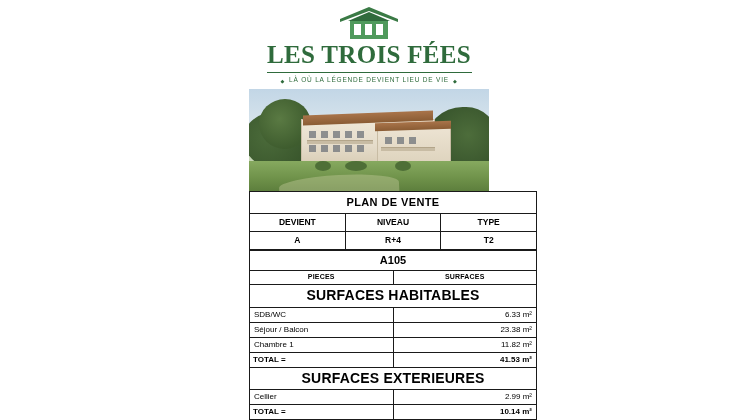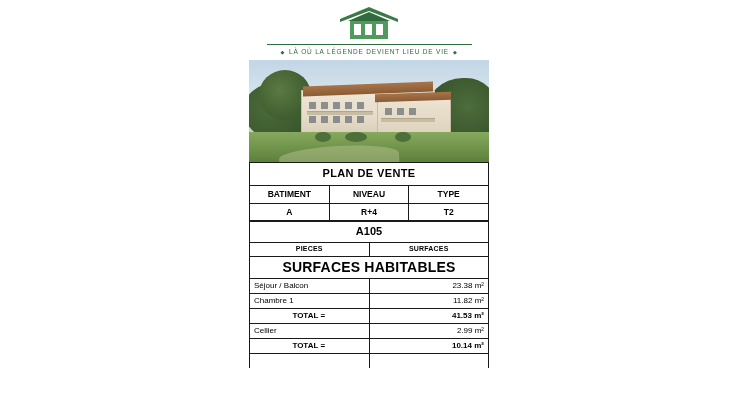--- a/index.html
+++ b/index.html
@@ -161,21 +161,21 @@
   }
 
   
   .tbl-wrap {
     width: 240px;
     margin: 0 auto;
   }
 
   table {
     border-collapse: collapse;
-    width: 240px;
+    width: 288px;
     table-layout: fixed;
   }
 
   td, th {
     border: 1px solid #1a1a1a;
     font-size: 8px;
     color: #000;
     padding: 2px 3px;
     font-weight: normal;
     line-height: 1.25;
@@ -229,21 +229,21 @@
   .item td.label {
     text-align: left;
     padding-left: 4px;
   }
   .item td.value {
     text-align: right;
     padding-right: 4px;
   }
 
   .total td.label {
-    text-align: center;
+    text-align: left;
     font-weight: bold;
     padding-right: 4px;
     border-left-color: #1a1a1a;
   }
   .total td.value {
     text-align: right;
     font-weight: bold;
     padding-right: 4px;
   }
 
@@ -267,20 +267,21 @@
 
     <div class="logo-block">
       <svg class="logo-mark" viewBox="0 0 62 34">
         <polygon points="31,1 60,13 60,16 31,5 2,16 2,13" fill="#3a7a45"></polygon>
         <rect x="12" y="14" width="38" height="19" fill="#4f9a5c"></rect>
         <rect x="16" y="18" width="7" height="11" fill="#ffffff"></rect>
         <rect x="27" y="18" width="7" height="11" fill="#ffffff"></rect>
         <rect x="38" y="18" width="7" height="11" fill="#ffffff"></rect>
         <polygon points="31,6 52,15 10,15" fill="#2f6b3c"></polygon>
       </svg>
+      <div class="logo-title">LES TROIS FÉES</div>
       <div class="logo-rule"></div>
       <div class="logo-tagline">
         <span class="tag-diamond">◆</span><span>LÀ OÙ LA LÉGENDE DEVIENT LIEU DE VIE</span><span class="tag-diamond">◆</span>
       </div>
     </div>
 
     <div class="photo">
       <div class="sky-haze"></div>
       <div class="tree-mass-l"></div>
       <div class="tree-mass-l2"></div>
@@ -320,21 +321,21 @@
       <div class="shrub" style="left:146px;"></div>
     </div>
 
     <div class="tbl-wrap">
       <table>
         <tbody>
             <tr class="title-row">
           <td colspan="3">PLAN DE VENTE</td>
         </tr>
         <tr class="hdr">
-          <td>BATIMENT</td>
+          <td>DEVIENT</td>
           <td>NIVEAU</td>
           <td>TYPE</td>
         </tr>
         <tr class="vals">
           <td>A</td>
           <td>R+4</td>
           <td>T2</td>
         </tr>
       </tbody>
         </table>
@@ -348,32 +349,39 @@
         </tr>
         <tr class="colhdr">
           <td style="width:96px;">PIECES</td>
           <td>SURFACES</td>
         </tr>
 
         <tr class="section">
           <td colspan="2">SURFACES HABITABLES</td>
         </tr>
         <tr class="item">
+          <td class="label">SDB/WC</td>
+          <td class="value">6.33 m²</td>
+        </tr>
+        <tr class="item">
           <td class="label">Séjour / Balcon</td>
           <td class="value">23.38 m²</td>
         </tr>
         <tr class="item">
           <td class="label">Chambre 1</td>
           <td class="value">11.82 m²</td>
         </tr>
         <tr class="total">
           <td class="label">TOTAL =</td>
           <td class="value">41.53 m²</td>
         </tr>
 
+        <tr class="section">
+          <td colspan="2">SURFACES EXTERIEURES</td>
+        </tr>
         <tr class="item">
           <td class="label">Cellier</td>
           <td class="value">2.99 m²</td>
         </tr>
         <tr class="total">
           <td class="label">TOTAL =</td>
           <td class="value">10.14 m²</td>
         </tr>
       </tbody>
         </table>

